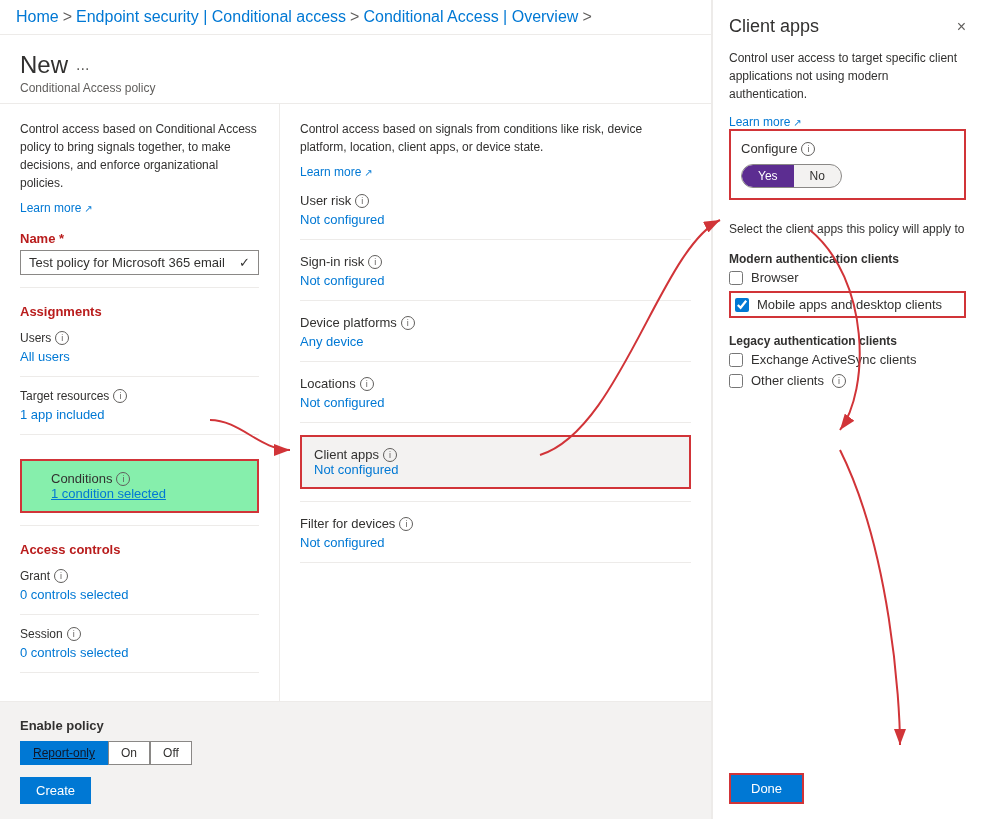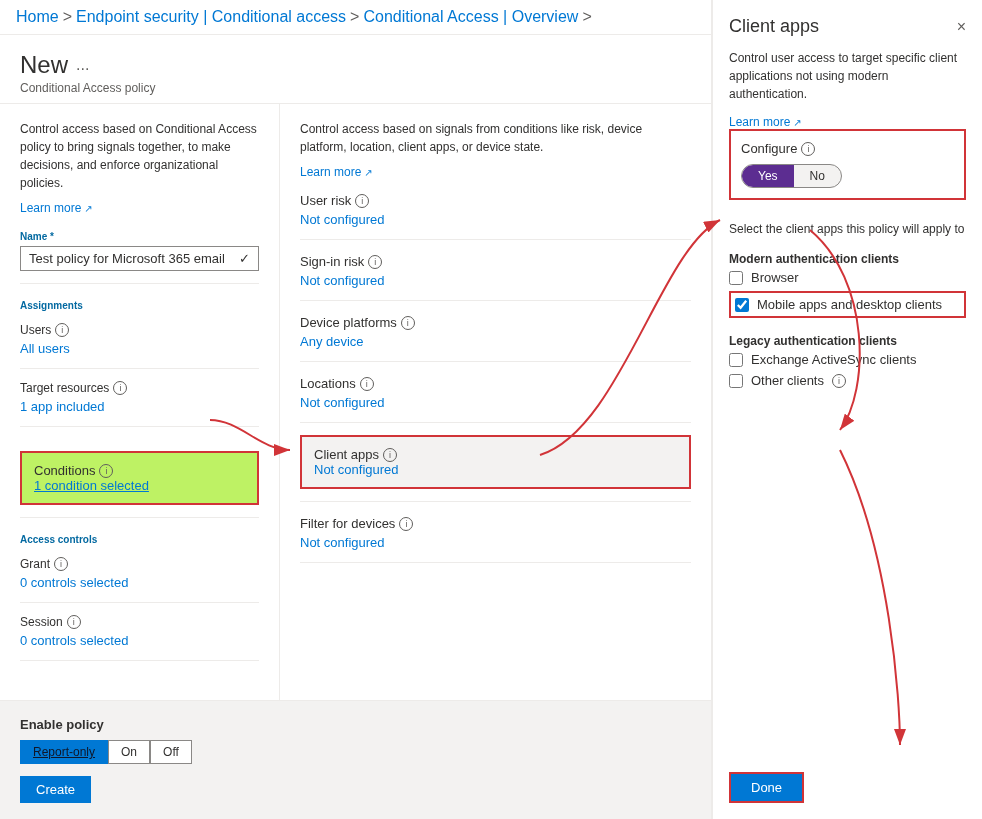--- a/index.html
+++ b/index.html
@@ -23,32 +23,32 @@
     
     .two-col { display: flex; flex: 1; }
     
     .col-left { width: 280px; padding: 16px 20px; border-right: 1px solid #edebe9; }
     .col-right { flex: 1; padding: 16px 20px; }
     
     .description-text { font-size: 12px; color: #323130; line-height: 1.5; margin-bottom: 8px; }
     .learn-more { color: #0078d4; font-size: 12px; cursor: pointer; text-decoration: none; }
     .learn-more::after { content: ' ↗'; font-size: 10px; }
     
-    .section-label { font-size: 10px; font-weight: 600; color: #0369a1; margin-top: 16px; margin-bottom: 4px; }
+    .section-label { font-size: 13px; font-weight: 600; color: #b91c1c; margin-top: 16px; margin-bottom: 4px; }
     .field-label { font-size: 12px; color: #323130; margin-top: 12px; margin-bottom: 4px; display: flex; align-items: center; gap: 4px; }
     
     .name-input { width: 100%; border: 1px solid #8a8886; padding: 4px 8px; font-size: 13px; color: #323130; display: flex; align-items: center; justify-content: space-between; background: #fff; }
     .name-input span { color: #323130; font-size: 13px; }
     .check-icon { color: #107c10; font-size: 14px; }
     
     .divider { border: none; border-top: 1px solid #edebe9; margin: 12px 0; }
     
     .link-value { color: #0078d4; font-size: 13px; cursor: pointer; display: block; margin-top: 4px; }
     
-    .conditions-box { border: 1px solid #c8c6c4; padding: 10px 12px; margin-top: 24px; background: #bef264; }
+    .conditions-box { border: 1px solid #c8c6c4; padding: 10px 29px; margin-top: 24px; background: #86efac; }
     .conditions-box .box-label { font-size: 13px; font-weight: 400; color: #323130; display: flex; align-items: center; gap: 4px; }
     .conditions-box .box-value { color: #0078d4; font-size: 13px; margin-top: 4px; text-decoration: underline; }
     
     .info-icon { display: inline-flex; align-items: center; justify-content: center; width: 14px; height: 14px; border-radius: 50%; border: 1px solid #605e5c; font-size: 9px; color: #605e5c; cursor: pointer; }
     
     
     .condition-row { margin-bottom: 0; }
     .condition-label { font-size: 13px; color: #323130; display: flex; align-items: center; gap: 4px; margin-bottom: 4px; margin-top: 14px; }
     .condition-value { color: #0078d4; font-size: 13px; cursor: pointer; }
     

